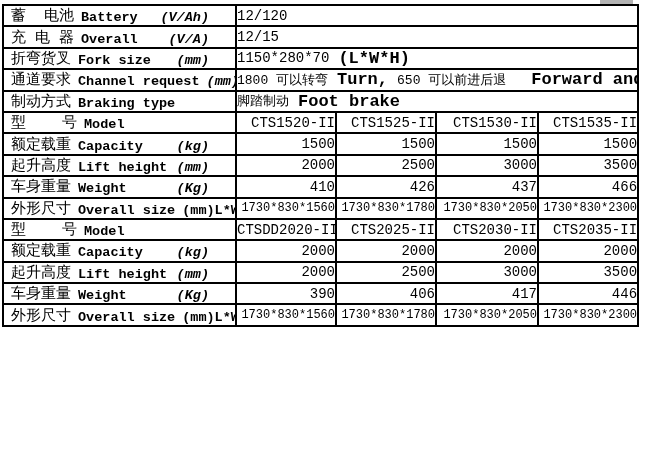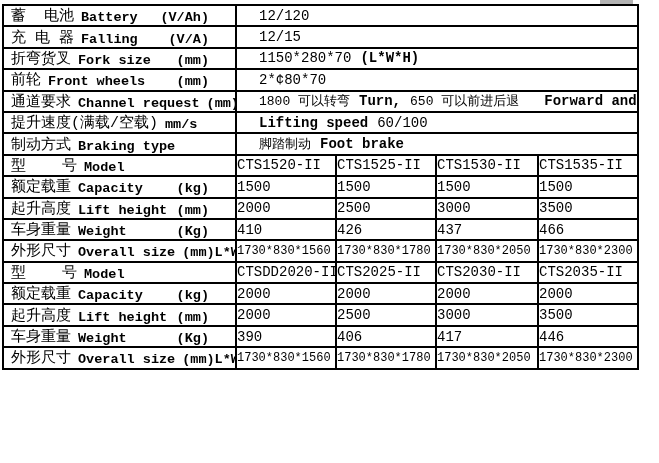--- a/index.html
+++ b/index.html
@@ -15,29 +15,29 @@
   td{
     border:2px solid #000;height:19.4px;padding:0;overflow:hidden;
     vertical-align:middle;background:#fff;
   }
   .lab{
     display:flex;align-items:flex-end;gap:7px;
     padding:0 26px 0 7px;font-weight:bold;font-size:13.5px;white-space:nowrap;
   }
   .cn{font-weight:400;font-size:15px;white-space:pre;letter-spacing:0px;}
   .unit{white-space:pre;}
-  .unit.push{margin-left:auto;}
+  .unit.push{margin-left:auto;font-style:italic;}
   .val{
     display:flex;align-items:center;gap:9px;
-    padding-left:22px;font-size:14px;white-space:nowrap;
-  }
-  .val .b{font-weight:bold;font-size:14px;}
+    padding-left:0;font-size:14px;white-space:nowrap;
+  }
+  .val .b{font-weight:bold;font-size:17px;}
   .val .gap{margin-left:16px;}
   .val .cjk{font-size:13px;}
-  .mval{font-size:14px;white-space:nowrap;}
+  .mval{font-size:14px;white-space:nowrap;text-align:right;}
   .mval.small{font-size:12px;}
 </style>
 </head>
 <body>
 
 <div class="artifact"></div>
 
 <table class="spec">
   <colgroup>
     <col style="width:233px">
@@ -58,21 +58,21 @@
     <td colspan="4">
       <div class="val">
             <span class="">12/120</span>
           </div>
     </td>
       </tr>
       <tr>
         <td class="label">
     <div class="lab">
       <span class="cn">充 电 器</span>
-            <span class="en">Falling</span>
+            <span class="en">Overall</span>
             <span class="unit push">(V/A)</span>
     </div>
         </td>
     <td colspan="4">
       <div class="val">
             <span class="">12/15</span>
           </div>
     </td>
       </tr>
       <tr>
@@ -80,34 +80,20 @@
     <div class="lab">
       <span class="cn">折弯货叉</span>
             <span class="en">Fork size</span>
             <span class="unit push">(mm)</span>
     </div>
         </td>
     <td colspan="4">
       <div class="val">
             <span class="">1150*280*70</span>
             <span class="b">(L*W*H)</span>
-          </div>
-    </td>
-      </tr>
-      <tr>
-        <td class="label">
-    <div class="lab">
-      <span class="cn">前轮</span>
-            <span class="en">Front wheels</span>
-            <span class="unit push">(mm)</span>
-    </div>
-        </td>
-    <td colspan="4">
-      <div class="val">
-            <span class="">2*¢80*70</span>
           </div>
     </td>
       </tr>
       <tr>
         <td class="label">
     <div class="lab">
       <span class="cn">通道要求</span>
             <span class="en">Channel request</span>
             <span class="unit push">(mm)</span>
     </div>
@@ -117,34 +103,20 @@
             <span class=" cjk">1800 可以转弯</span>
             <span class="b">Turn,</span>
             <span class=" cjk">650 可以前进后退</span>
             <span class="b gap">Forward and Backward</span>
           </div>
     </td>
       </tr>
       <tr>
         <td class="label">
     <div class="lab">
-      <span class="cn">提升速度(满载/空载)</span>
-            <span class="unit">mm/s</span>
-    </div>
-        </td>
-    <td colspan="4">
-      <div class="val">
-            <span class="b">Lifting speed</span>
-            <span class="">60/100</span>
-          </div>
-    </td>
-      </tr>
-      <tr>
-        <td class="label">
-    <div class="lab">
       <span class="cn">制动方式</span>
             <span class="en">Braking type</span>
     </div>
         </td>
     <td colspan="4">
       <div class="val">
             <span class=" cjk">脚踏制动</span>
             <span class="b">Foot brake</span>
           </div>
     </td>

